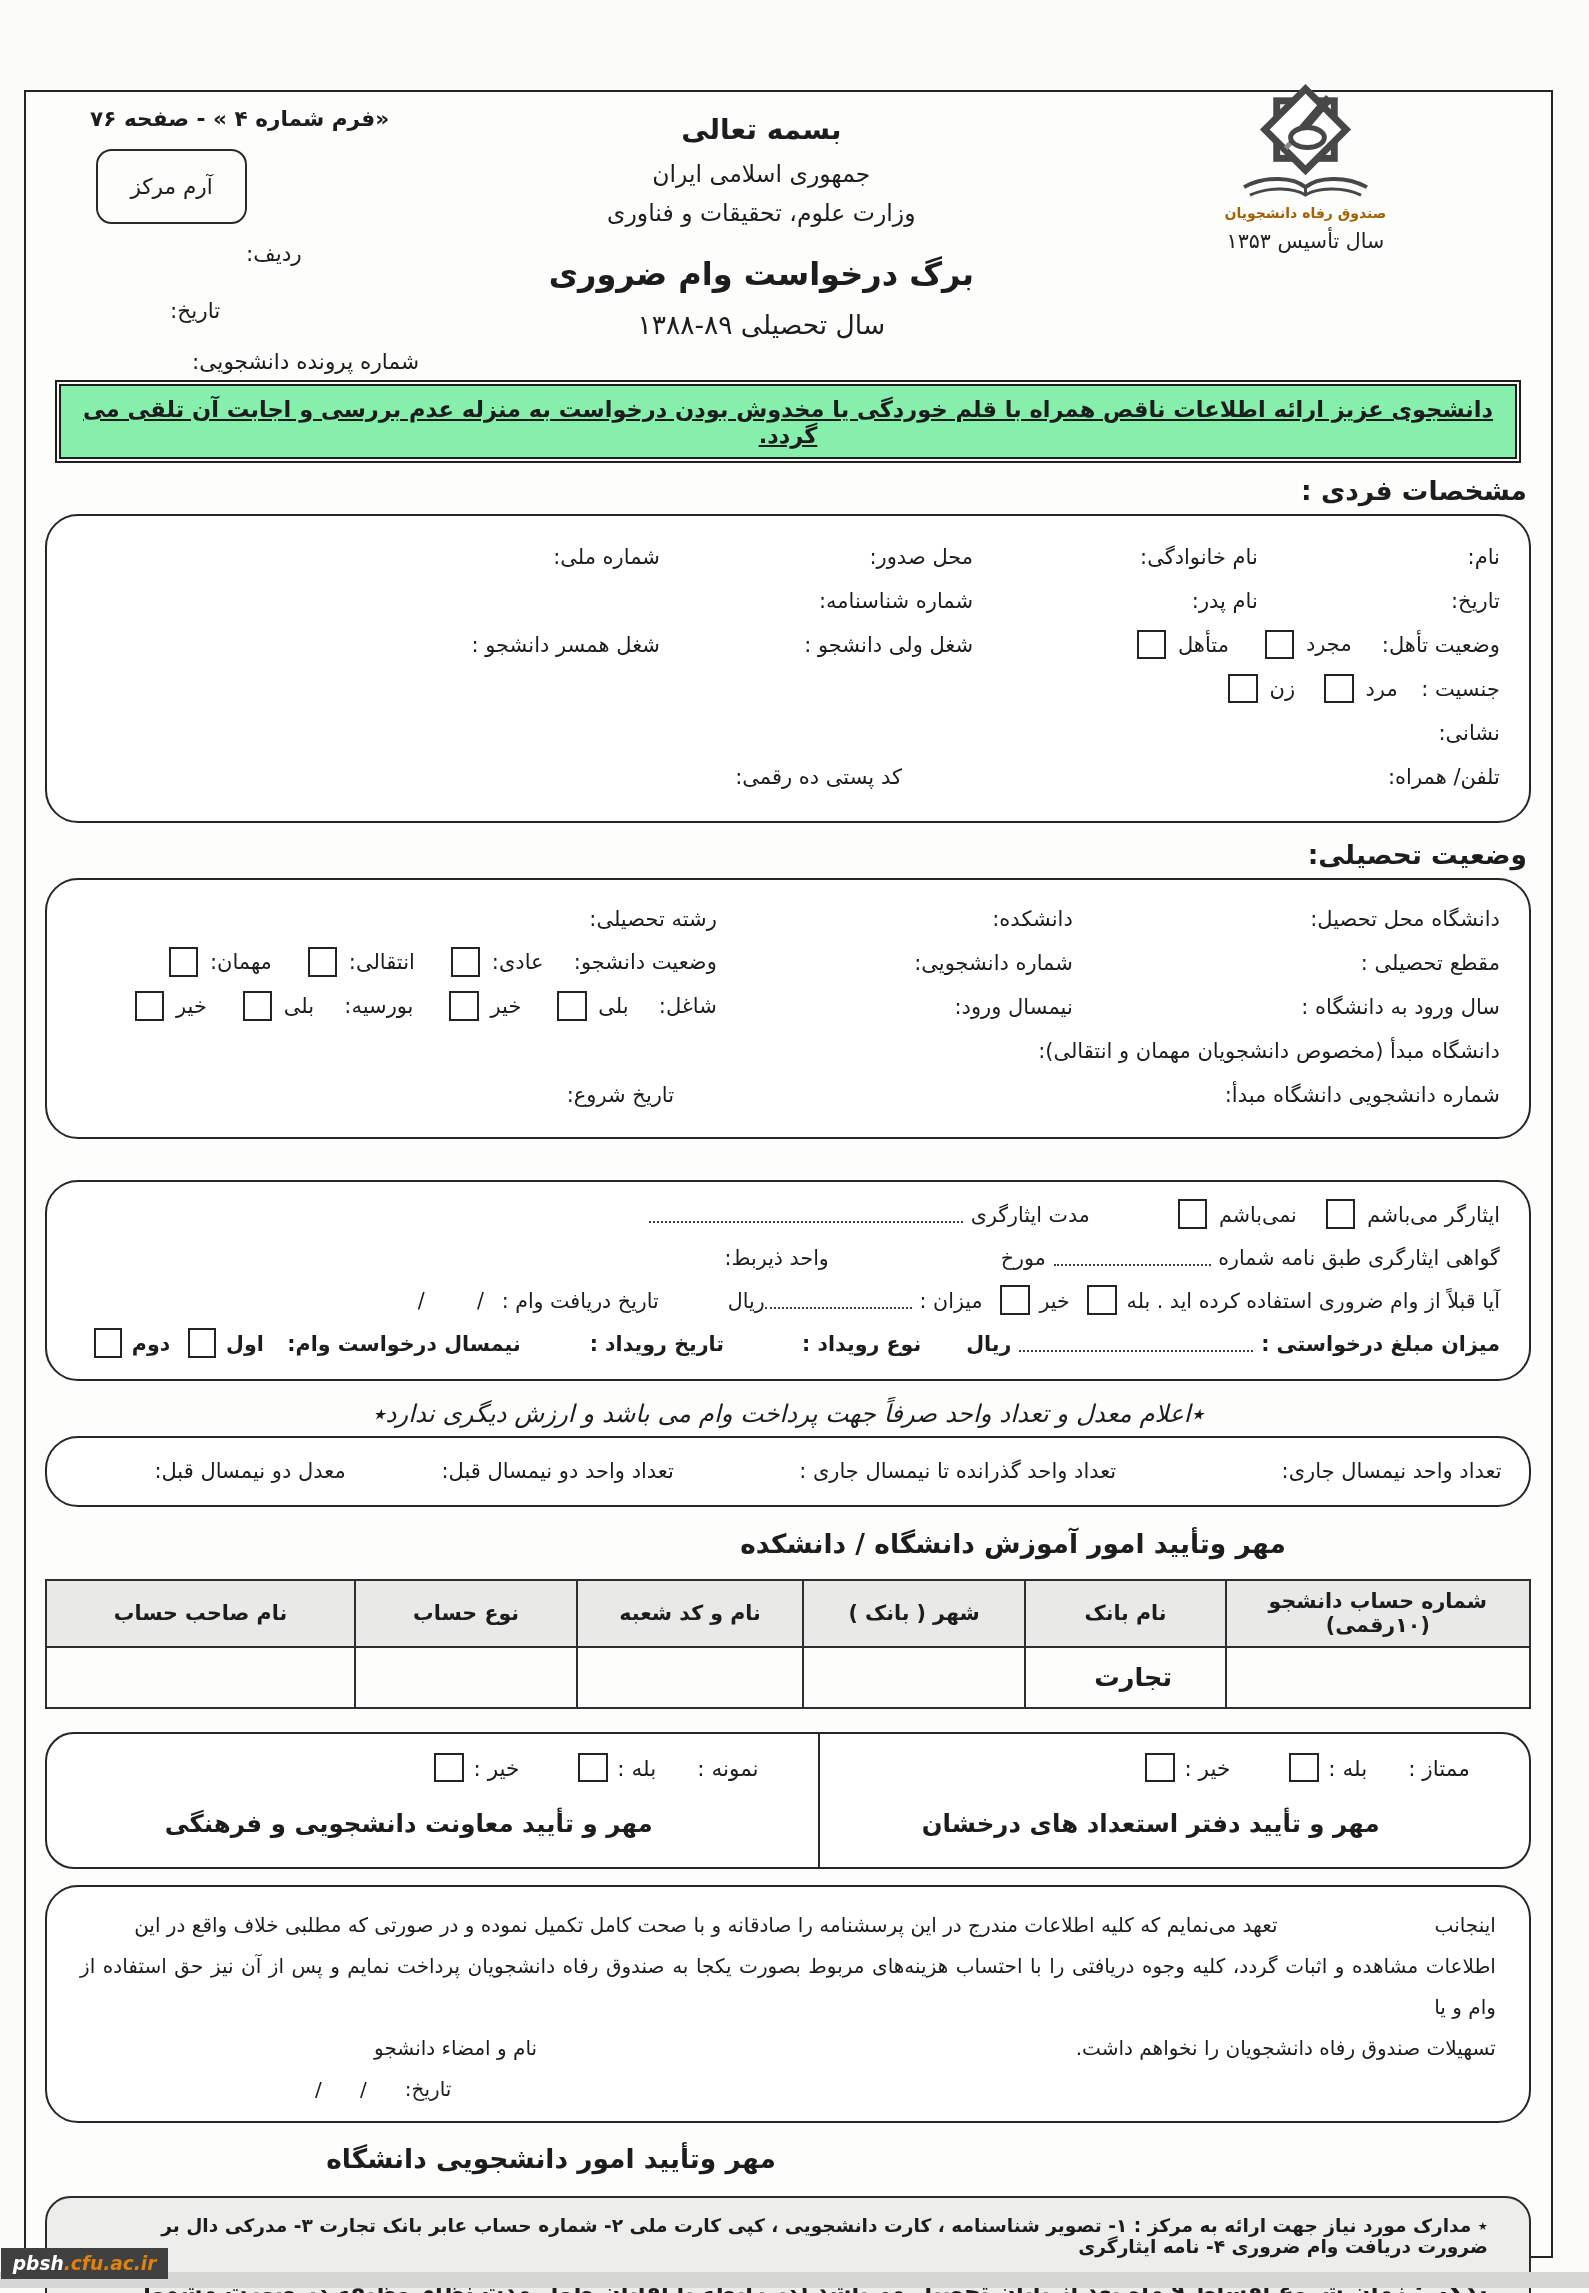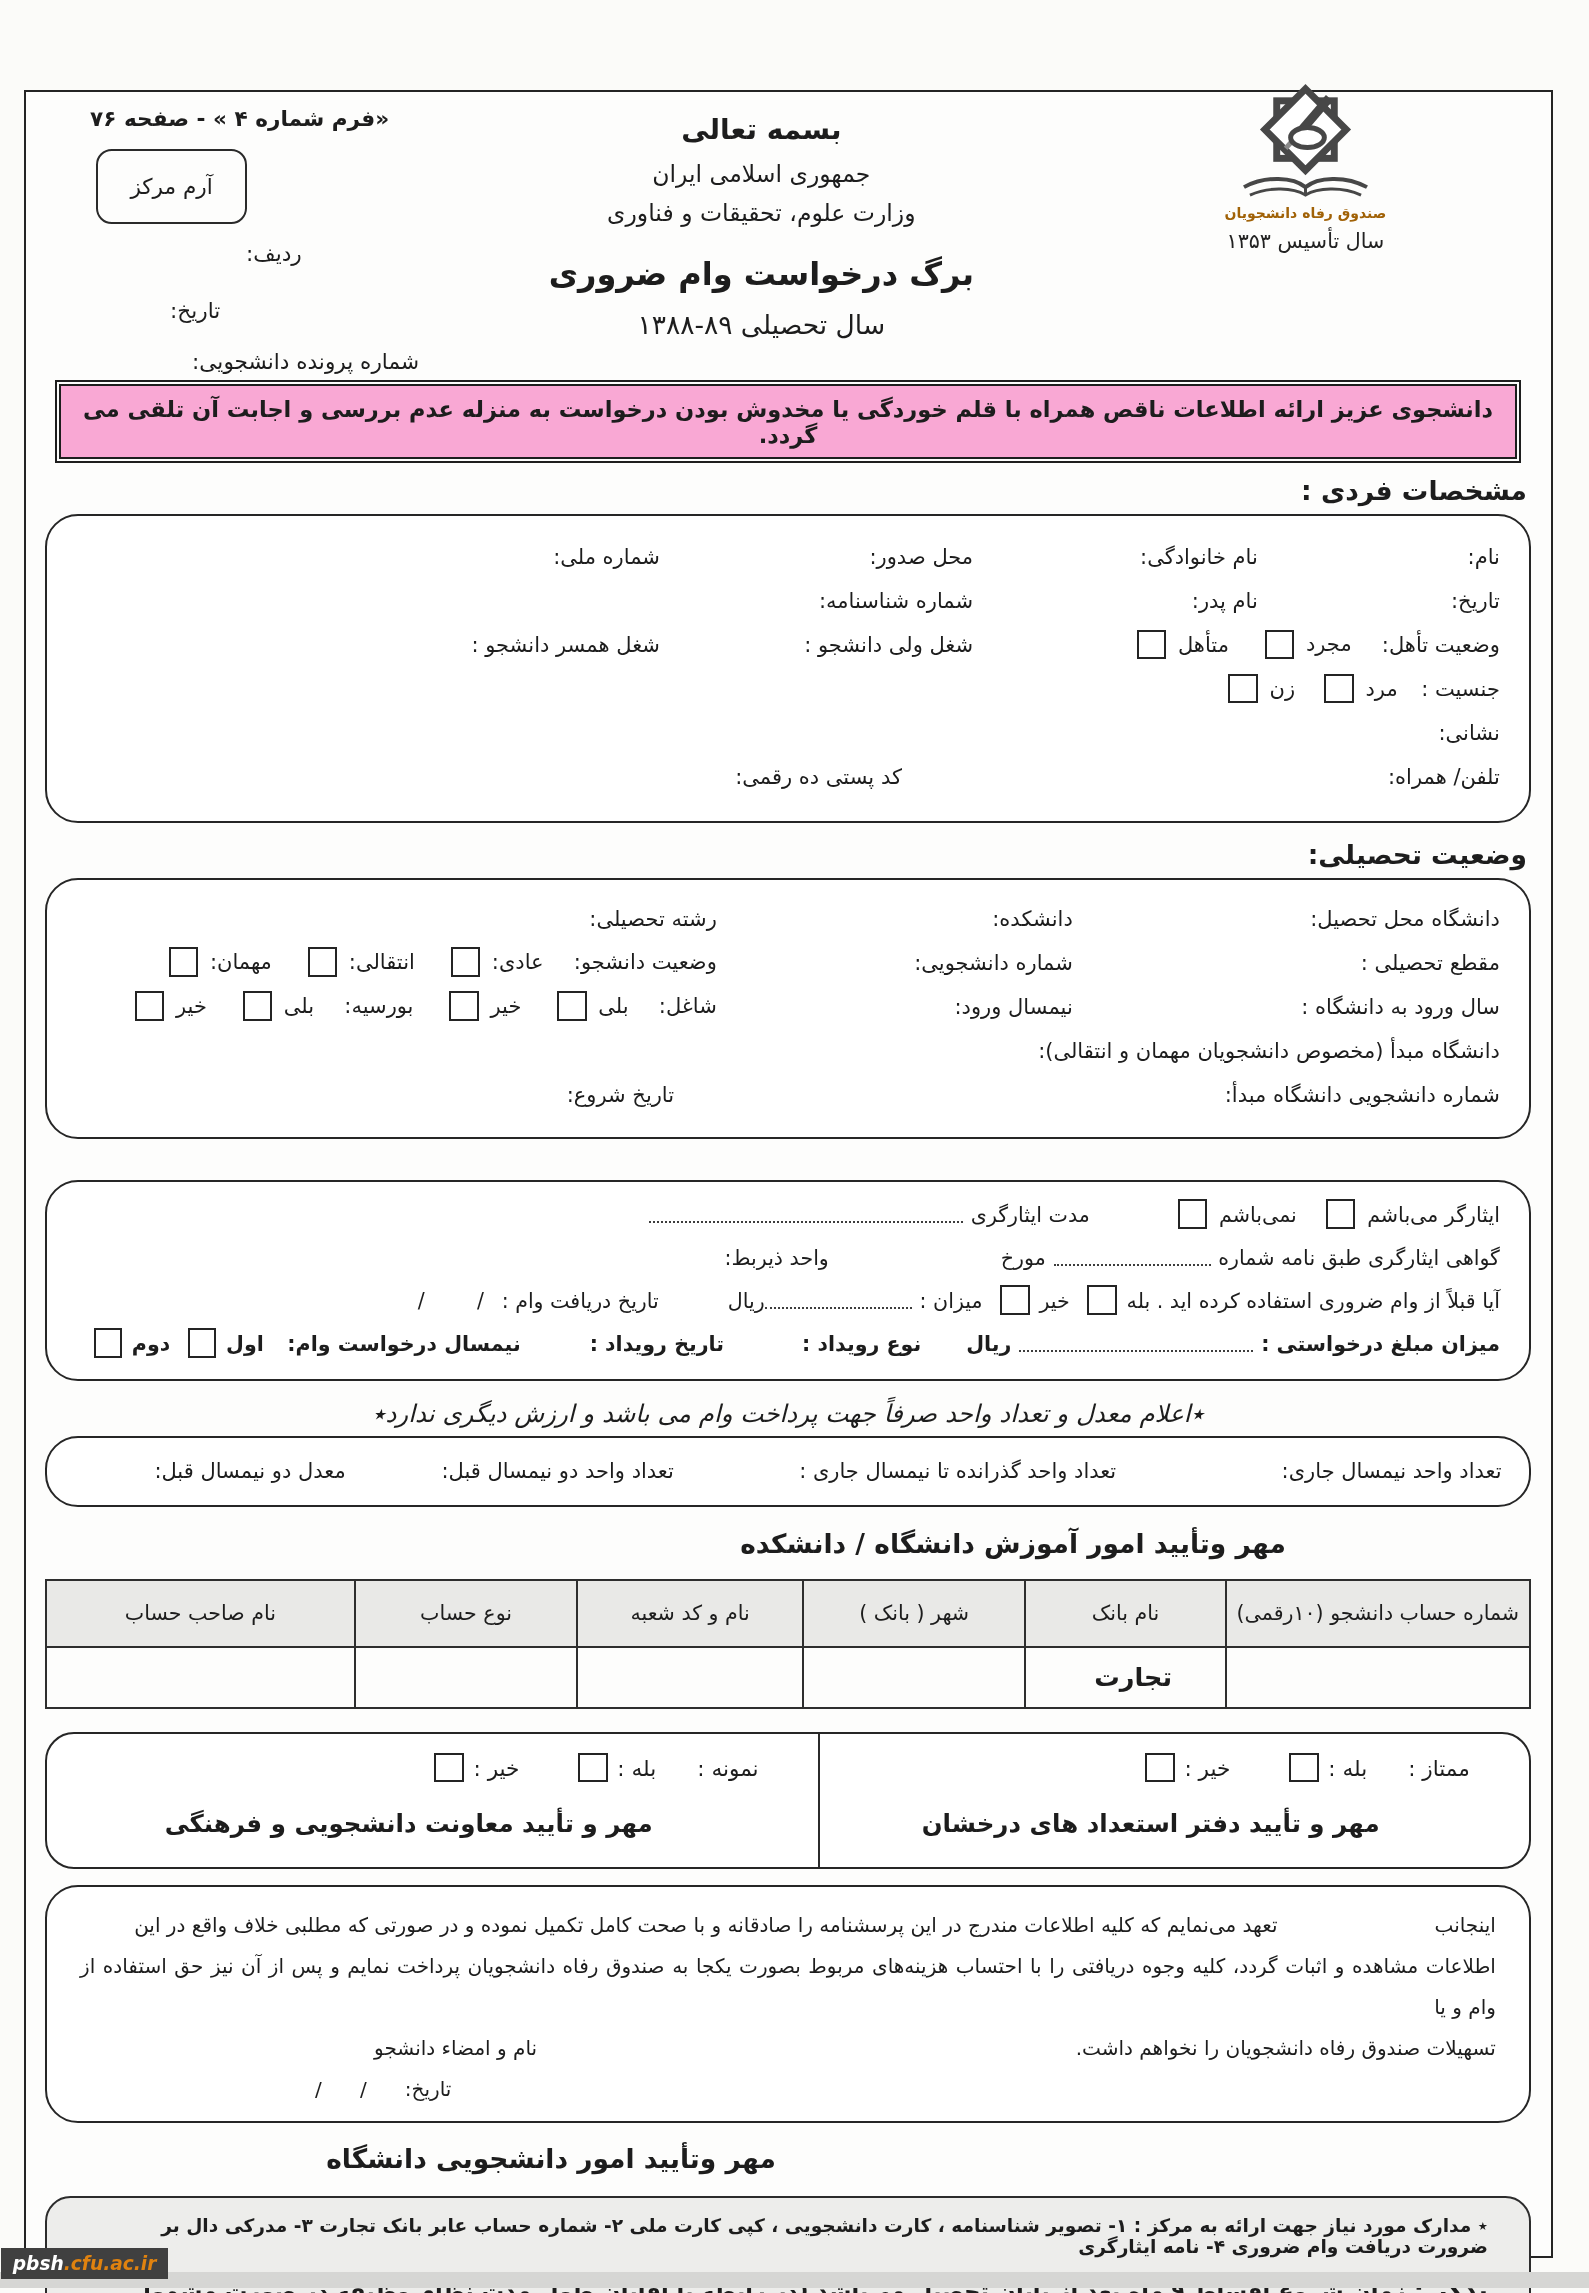--- a/index.html
+++ b/index.html
@@ -20,21 +20,21 @@
   .academic-year{font-size:26.5px;margin-top:15.7px;}
   .form-no{position:absolute;left:45px;top:13.7px;font-size:21.6px;font-weight:bold;white-space:nowrap;}
   .arm-box{position:absolute;left:51px;top:57px;width:147px;height:71px;border:2.5px solid #2a2a2a;
            border-radius:15.7px;display:flex;align-items:center;justify-content:center;font-size:21.6px;}
   .hdr-field{position:absolute;font-size:21.6px;white-space:nowrap;}
   .radif{left:201px;top:149px;}
   .hdr-date{left:125px;top:206px;}
   .parvandeh{left:147px;top:257px;}
   
   .warn{margin:7.8px 13.7px 0;border:2.9px solid #1e1e1e;outline:2px solid #1e1e1e;outline-offset:2.9px;
-        text-align:center;font-weight:bold;font-size:22.5px;padding:9.8px 7.8px;background:#f9a8d4;}
+        text-align:center;font-weight:bold;font-size:22.5px;padding:9.8px 7.8px;background:#86efac;text-decoration:underline;}
   
   .sec-title{font-size:26.5px;font-weight:bold;margin:15.7px 3.9px 7.8px;}
   .box{border:2.5px solid #262626;border-radius:33px;background:#fff;box-sizing:border-box;}
   .pbox{padding:19.6px 29px 21.6px;}
   .prow{display:flex;align-items:center;min-height:44px;font-size:21px;}
   .c17{width:17%}.c20{width:20%}.c22{width:22%}.c37{width:37%}.c42{width:42%}
   .c30{width:30%}.c25{width:25%}.c58{width:58%}
   .cb{display:inline-block;width:25.5px;height:25.5px;border:2.5px solid #242424;background:#fff;
       vertical-align:middle;margin:0 11.8px 0 29px;transform:translateY(-1px);}
   .cb.tight{margin:0 9.8px 0 17.6px;}
@@ -49,21 +49,21 @@
   
   .gpa-note{margin:17.6px 0 7.8px;text-align:center;font-weight:normal;font-style:italic;font-size:24.5px;}
   .ubox{margin-top:7.8px;padding:21.6px 27.4px;display:flex;font-size:21px;}
   .u27{width:27%}.u31{width:31%}.u23{width:23%}.u19{width:19%}
   .stamp-line{font-size:26.5px;font-weight:bold;margin-top:21.6px;white-space:nowrap;}
   .edu-stamp{margin-right:245px;}
   .sa-stamp{margin-right:755px;margin-top:19.6px;}
   
   table.bank{width:100%;margin-top:19.6px;border-collapse:collapse;table-layout:fixed;}
   table.bank th,table.bank td{border:2.5px solid #2e2e2e;text-align:center;padding-left:16px;}
-  table.bank th{background:#e9e9e7;font-size:20.6px;font-weight:normal;height:57px;padding:3.9px;}
+  table.bank th{background:#e9e9e7;font-size:20.6px;font-weight:bold;height:57px;padding:3.9px;}
   table.bank td{height:57px;font-size:25.5px;font-weight:bold;}
   
   .tbox{margin-top:23.5px;display:flex;min-height:137px;border-radius:29px;}
   .t-half{box-sizing:border-box;padding:19.6px 59px 17.6px 11.8px;}
   .t-right{width:48%;border-left:2.5px solid #2b2b2b;}
   .t-left{width:52%;}
   .t-row{display:flex;align-items:center;font-size:21.6px;white-space:nowrap;}
   .t-row .gap{margin-right:41px;}
   .t-stamp{font-weight:bold;font-size:24.5px;margin-top:25.5px;text-align:center;}
   

